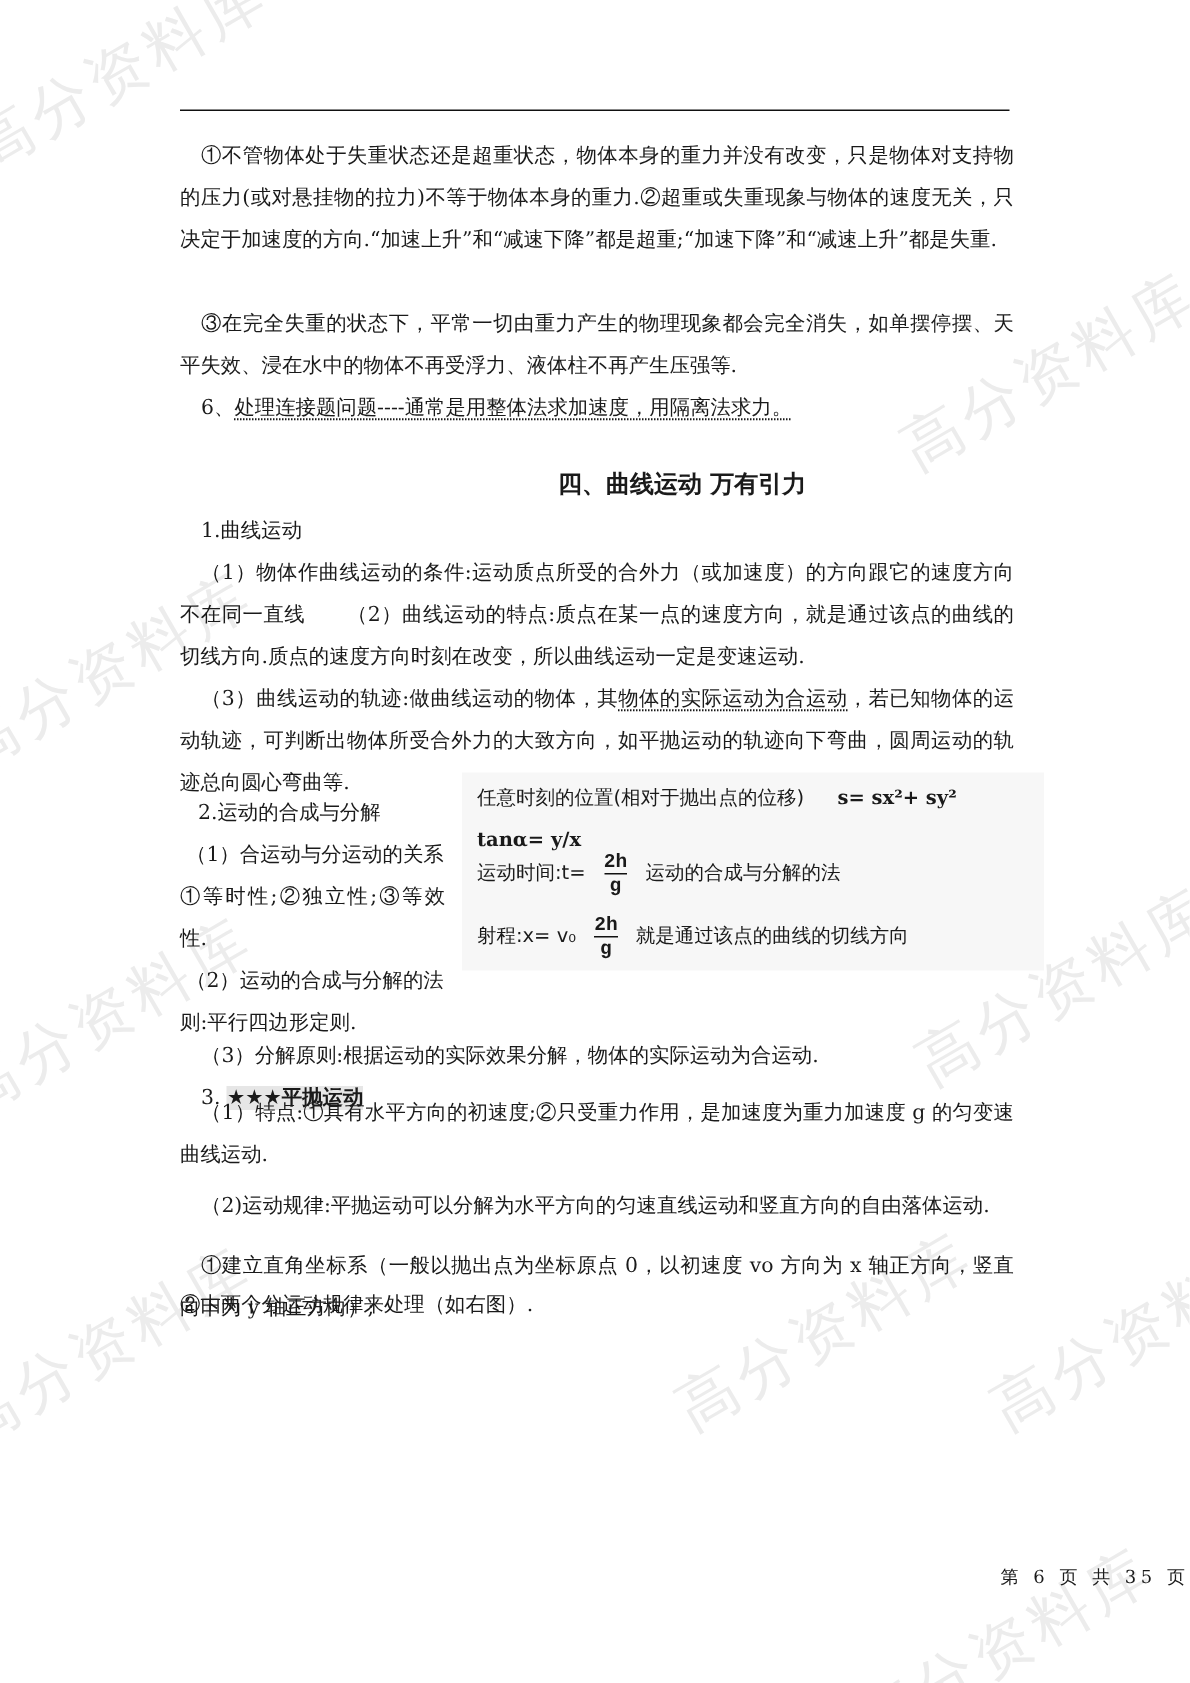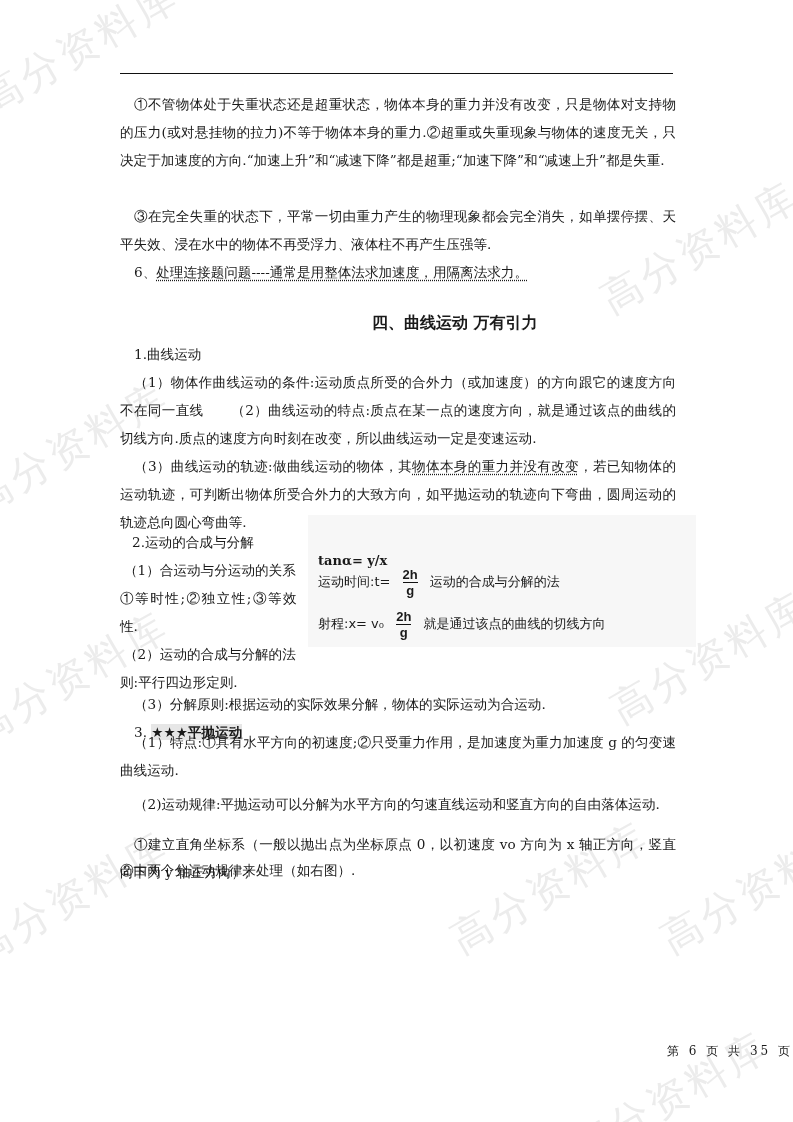--- a/index.html
+++ b/index.html
@@ -26,21 +26,21 @@
       font-family: "DejaVu Sans", sans-serif; font-weight: bold; font-size: 16px; z-index: 1;
     }
     .dotu { text-decoration: underline dotted; text-underline-offset: 3px; }
     .hl { background: #e6e6e6; font-weight: bold; font-family: "DejaVu Sans", sans-serif; }
     .formula {
       position: absolute; left: 308px; top: 515px; width: 388px; height: 132px;
       background: #f7f7f7; z-index: 1; font-family: "DejaVu Sans", sans-serif;
       font-size: 13px;
     }
     .fl { position: absolute; left: 10px; white-space: nowrap; }
-    .frac { display: inline-block; vertical-align: middle; text-align: center; font-weight: bold; font-family: Liberation Sans, sans-serif; margin: 0 8px; }
+    .frac { display: inline-block; vertical-align: middle; text-align: center; font-weight: bold; font-family: Liberation Mono, monospace; margin: 0 8px; }
     .frac .n { display: block; border-bottom: 1px solid #111; line-height: 15px; }
     .frac .d { display: block; line-height: 15px; }
     .b { font-weight: bold; font-family: "DejaVu Serif", serif; }
     .footer { position: absolute; top: 1043px; left: 0; width: 793px; text-align: right; font-size: 12px; letter-spacing: 3px; z-index: 1; }
   </style>
 </head>
 <body>
 
 <div class="wm" style="left:-30px;top:20px">高分资料库</div>
 <div class="wm" style="left:590px;top:220px">高分资料库</div>
@@ -58,32 +58,36 @@
 <div class="p ind" style="top:202px">③在完全失重的状态下，平常一切由重力产生的物理现象都会完全消失，如单摆停摆、天平失效、浸在水中的物体不再受浮力、液体柱不再产生压强等.</div>
 <div class="p ind" style="top:258px">
   <span>6、</span><span class="dotu">处理连接题问题----通常是用整体法求加速度，用隔离法求力。</span>
 </div>
 
 <div class="title">四、曲线运动 万有引力</div>
 
 <div class="p ind" style="top:340px">1.曲线运动</div>
 <div class="p ind" style="top:368px">（1）物体作曲线运动的条件:运动质点所受的合外力（或加速度）的方向跟它的速度方向不在同一直线　　（2）曲线运动的特点:质点在某一点的速度方向，就是通过该点的曲线的切线方向.质点的速度方向时刻在改变，所以曲线运动一定是变速运动.</div>
 <div class="p ind" style="top:452px">
-  <span>（3）曲线运动的轨迹:做曲线运动的物体，其</span><span class="dotu">物体本身的重力并没有改变</span><span>，若已知物体的运动轨迹，可判断出物体所受合外力的大致方向，如平抛运动的轨迹向下弯曲，圆周运动的轨迹总向圆心弯曲等.</span>
+  <span>（3）曲线运动的轨迹:做曲线运动的物体，其</span><span class="dotu">物体的实际运动为合运动</span><span>，若已知物体的运动轨迹，可判断出物体所受合外力的大致方向，如平抛运动的轨迹向下弯曲，圆周运动的轨迹总向圆心弯曲等.</span>
 </div>
 
 <div class="p" style="top:528px;left:132px;width:180px">2.运动的合成与分解</div>
 <div class="p" style="top:556px;left:124px;width:180px">（1）合运动与分运动的关系</div>
 <div class="p" style="top:584px;width:185px;letter-spacing:1.5px">①等时性;②独立性;③等效</div>
 <div class="p" style="top:612px;width:180px">性.</div>
 <div class="p" style="top:640px;left:124px;width:180px">（2）运动的合成与分解的法</div>
 <div class="p" style="top:668px;width:180px">则:平行四边形定则.</div>
 <div class="p ind" style="top:690px">（3）分解原则:根据运动的实际效果分解，物体的实际运动为合运动.</div>
 
 <div class="formula">
+  <div class="fl" style="top:8px">
+    <span>任意时刻的位置(相对于抛出点的位移)</span>
+    <span class="b" style="margin-left:18px">s=  sx²+ sy²</span>
+  </div>
   <div class="fl b" style="top:38px">tanα= y/x</div>
   <div class="fl" style="top:52px">
     <span>运动时间:t=</span>
     <span class="frac"><span class="n">2h</span><span class="d">g</span></span>
     <span>运动的合成与分解的法</span>
   </div>
   <div class="fl" style="top:94px">
     <span>射程:x= v₀</span>
     <span class="frac"><span class="n">2h</span><span class="d">g</span></span>
     <span>就是通过该点的曲线的切线方向</span>

